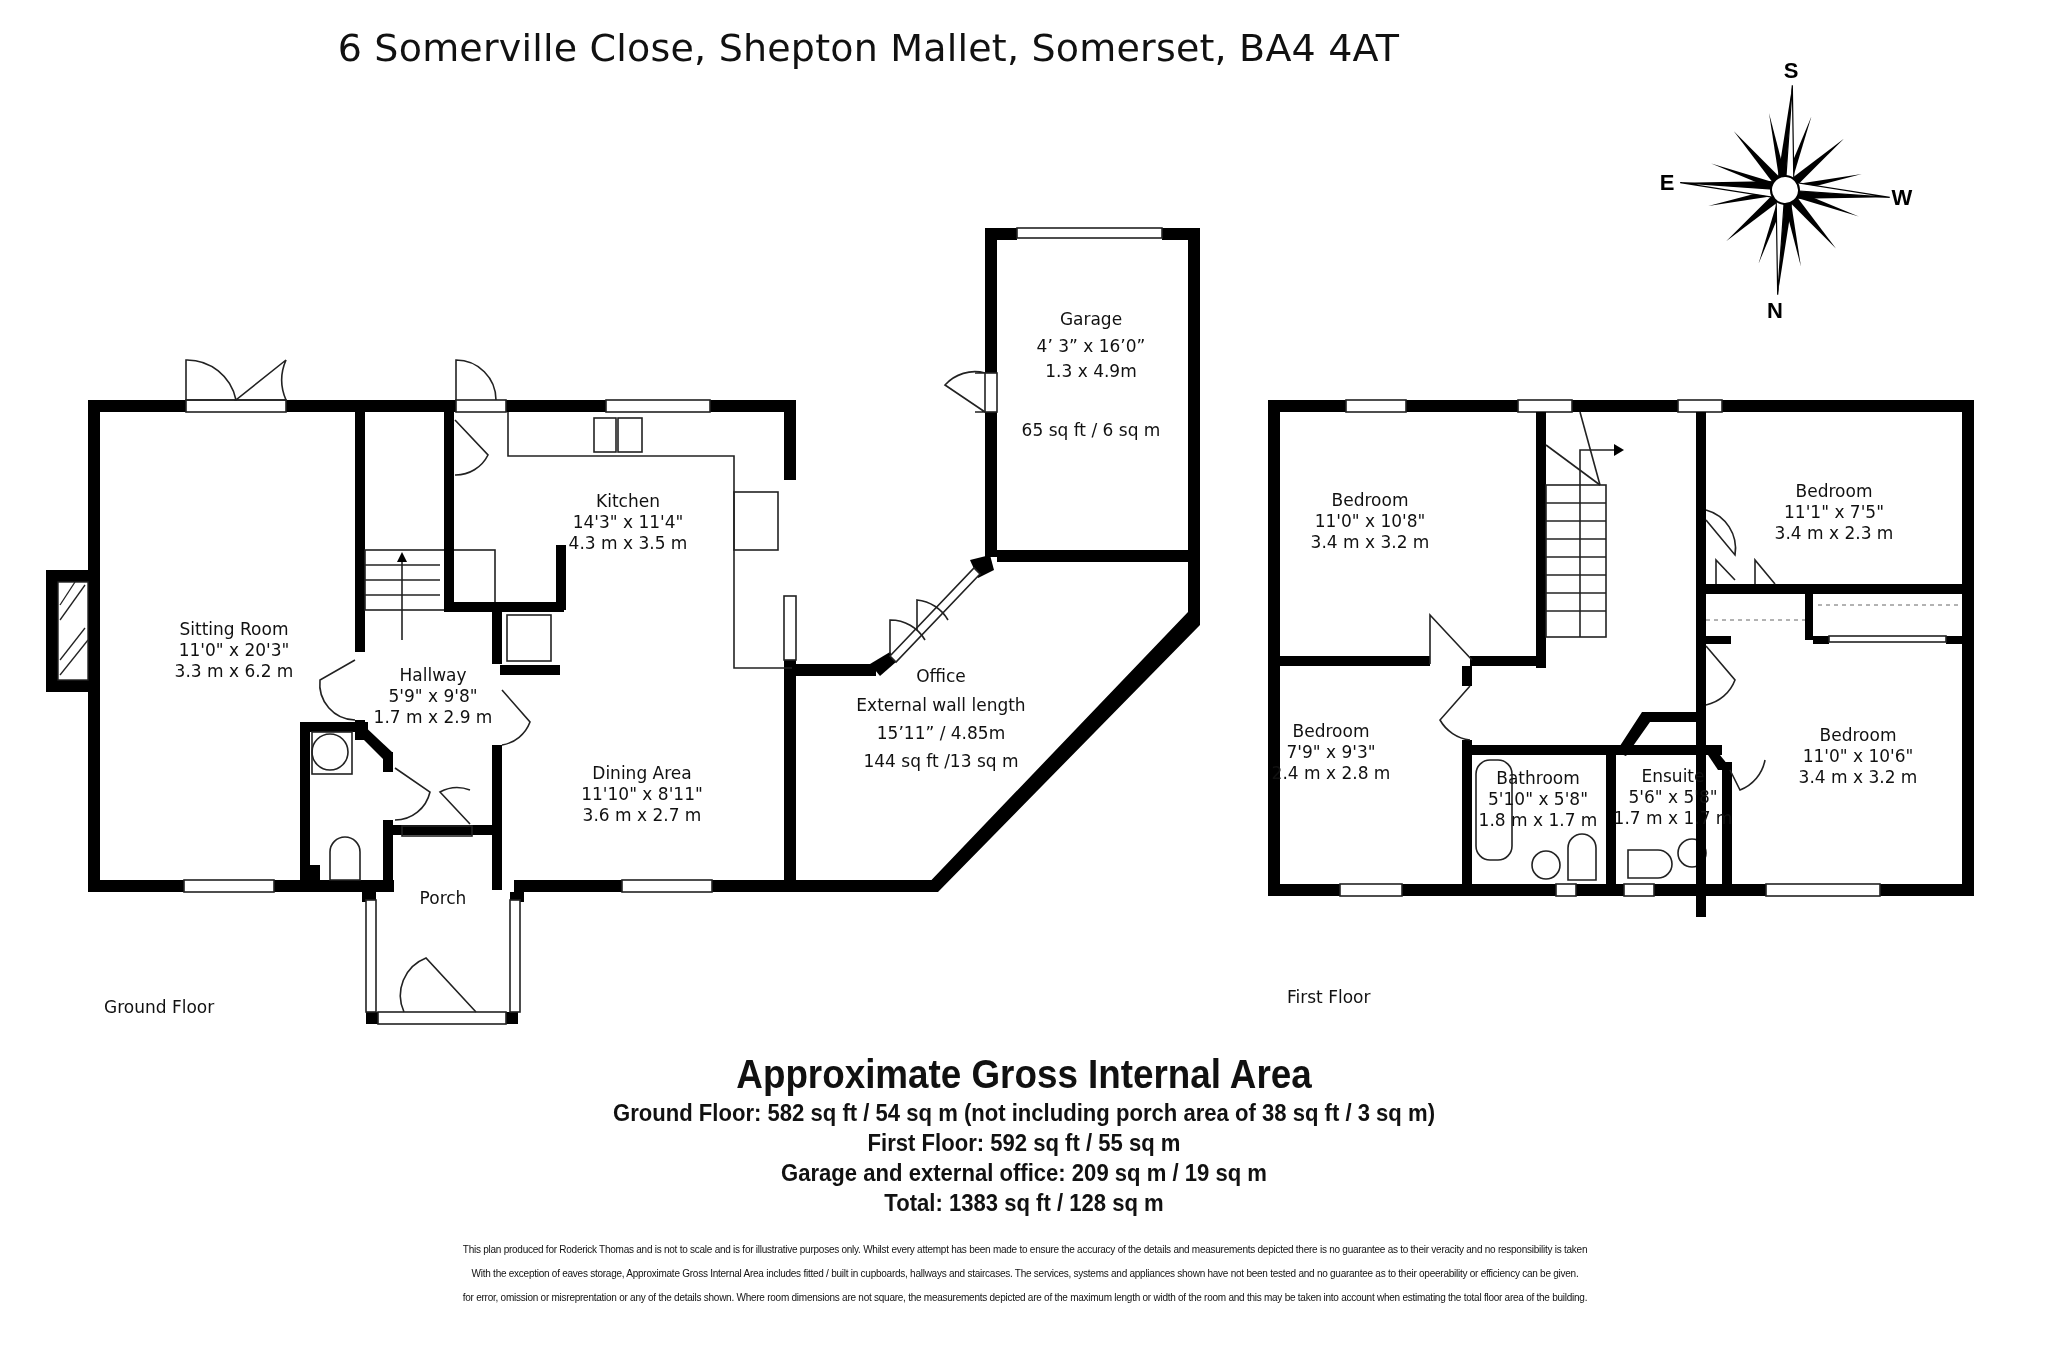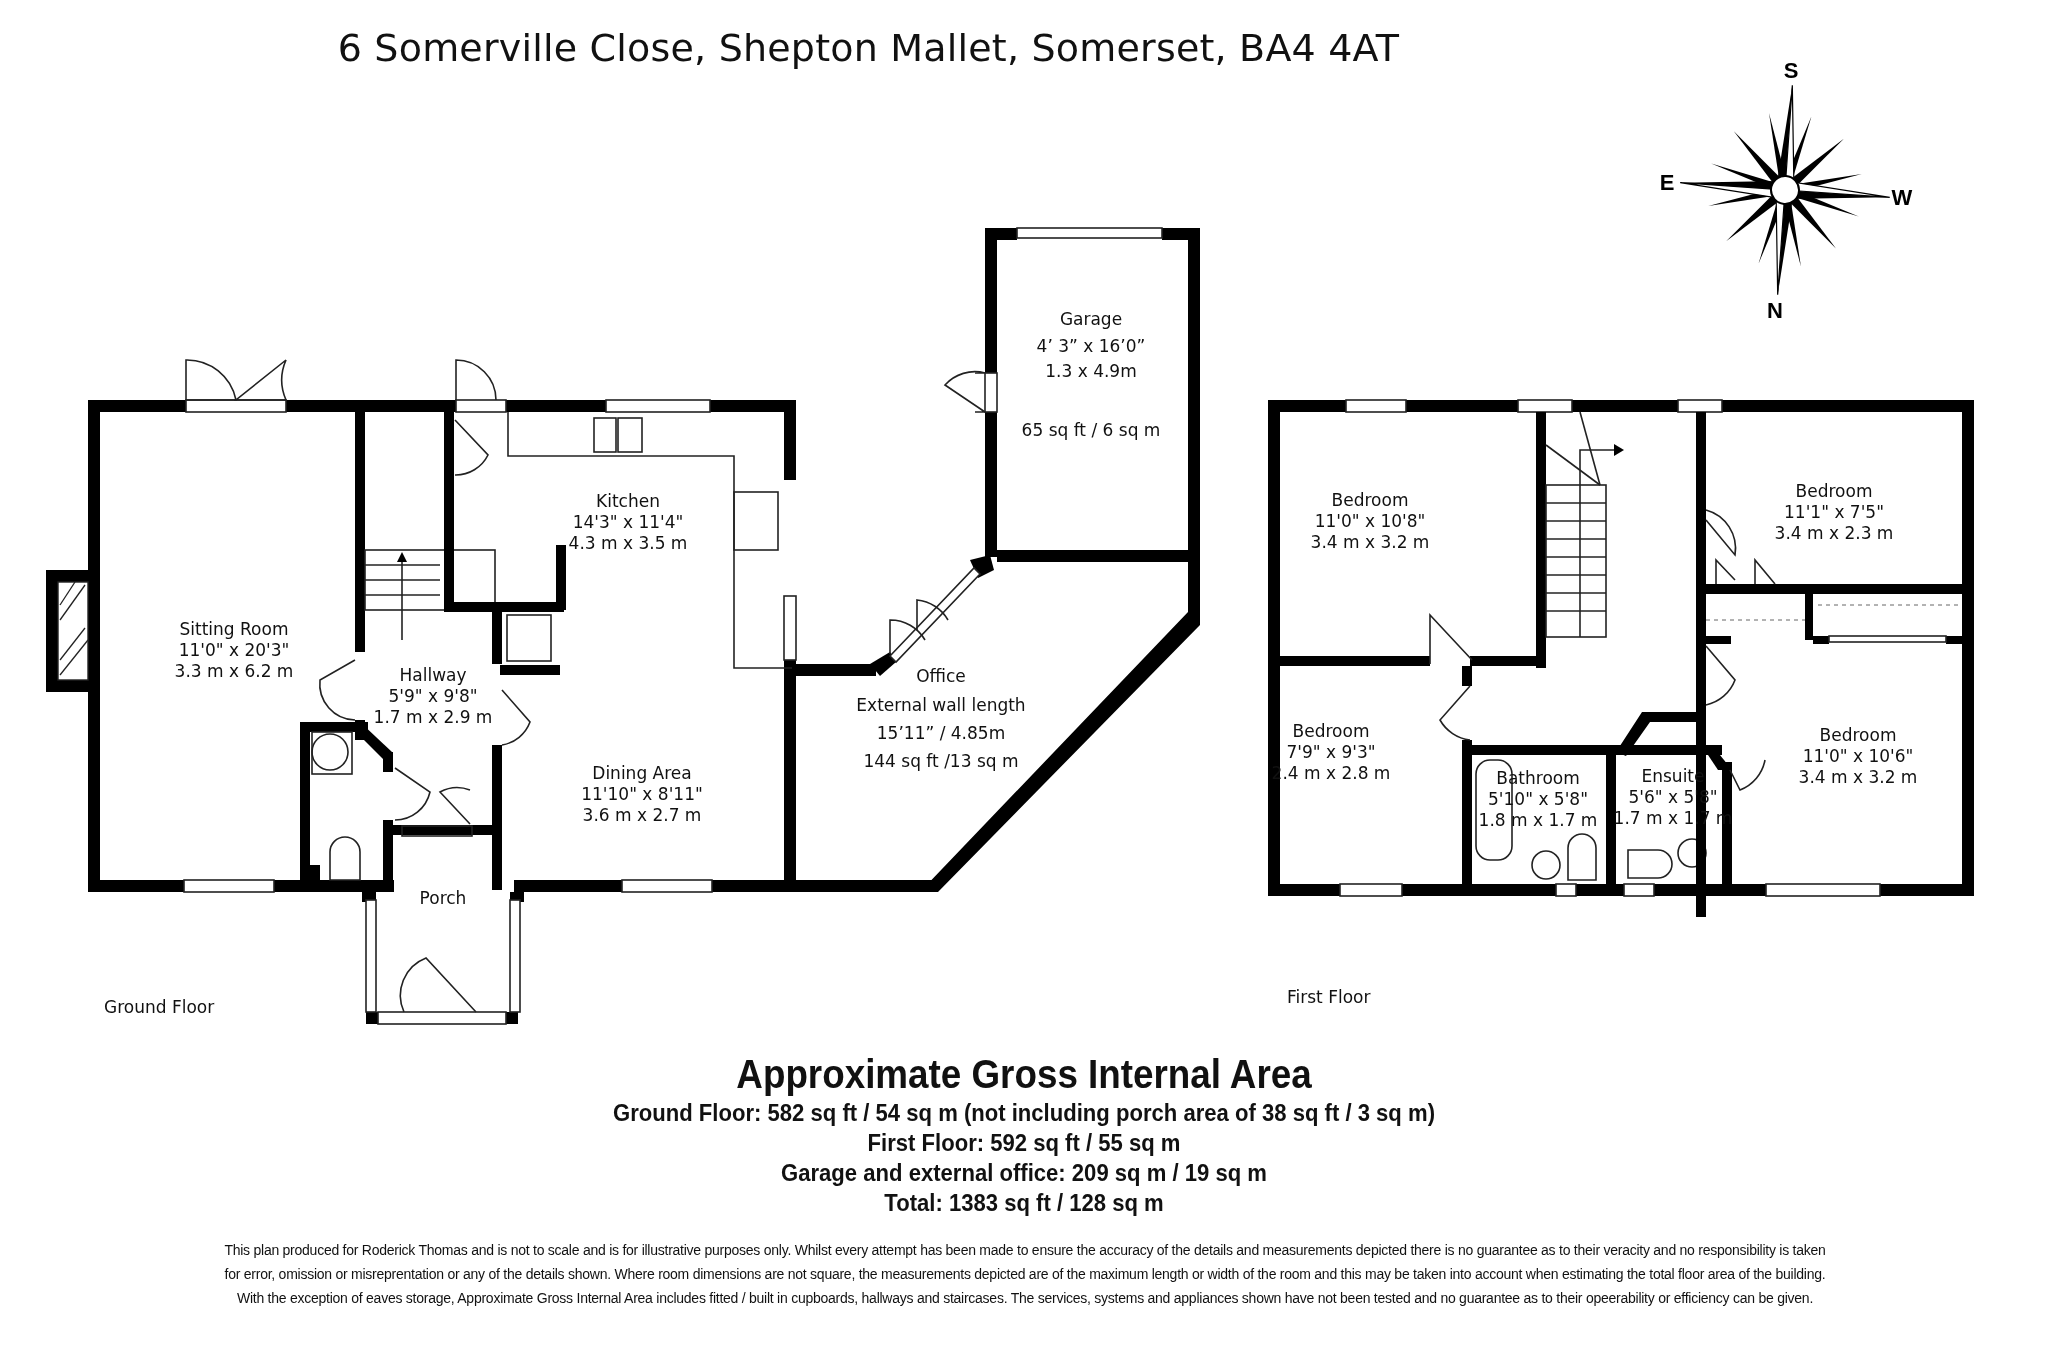--- a/index.html
+++ b/index.html
@@ -8,21 +8,21 @@
   svg.plan { position: absolute; left: 0; top: 0; }
   .wall { fill: #000; }
   .thin { fill: none; stroke: #222; stroke-width: 1.6; }
   .thinw { fill: #fff; stroke: #222; stroke-width: 1.6; }
   .lbl { font-family: "DejaVu Sans", sans-serif; font-size: 17px; fill: #111; text-anchor: middle; }
   .floor-lbl { font-family: "DejaVu Sans", sans-serif; font-size: 17px; fill: #111; }
   .compass-lbl { font-family: "Liberation Sans", sans-serif; font-weight: bold; font-size: 22px; fill: #000; text-anchor: middle; }
   .area { position: absolute; left: 0; width: 2048px; top: 1050px; text-align: center; font-family: "Liberation Sans", sans-serif; font-weight: bold; }
   .area .h { font-size: 40px; line-height: 48px; transform: scaleX(0.92); }
   .area .l { font-size: 24px; line-height: 30px; transform: scaleX(0.92); }
-  .disclaimer { position: absolute; left: 16px; right: 14px; top: 1238px; text-align: center; font-family: "Liberation Sans", sans-serif; font-size: 14px; line-height: 24px; color: #111; letter-spacing: -0.25px; }
+  .disclaimer { position: absolute; left: 16px; right: 14px; top: 1238px; text-align: center; font-family: "Liberation Sans", sans-serif; font-size: 10px; line-height: 24px; color: #111; letter-spacing: -0.25px; }
 </style>
 </head>
 <body>
 
 <div class="title">6 Somerville Close, Shepton Mallet, Somerset, BA4 4AT</div>
 
 <svg class="plan" width="2048" height="1365" viewBox="0 0 2048 1365">
 
   <g>
     <text class="compass-lbl" x="1791" y="78">S</text>
@@ -310,15 +310,15 @@
 <div class="area">
   <div class="h">Approximate Gross Internal Area</div>
   <div class="l">Ground Floor: 582 sq ft / 54 sq m (not including porch area of 38 sq ft / 3 sq m)</div>
   <div class="l">First Floor: 592 sq ft / 55 sq m</div>
   <div class="l">Garage and external office: 209 sq m / 19 sq m</div>
   <div class="l">Total: 1383 sq ft / 128 sq m</div>
 </div>
 
 <div class="disclaimer">
   <div>This plan produced for Roderick Thomas and is not to scale and is for illustrative purposes only.  Whilst every attempt has been made to ensure the accuracy of the details and measurements depicted there is no guarantee as to their veracity and no responsibility is taken</div>
+  <div>With the exception of eaves storage, Approximate Gross Internal Area includes fitted / built in cupboards, hallways and staircases.  The services, systems and appliances shown have not been tested and no guarantee as to their opeerability or efficiency can be given.</div>
   <div>for error, omission or misreprentation or any of the details shown.  Where room dimensions are not square, the measurements depicted are of the maximum length or width of the room and this may be taken into account when estimating the total floor area of the building.</div>
-  <div>With the exception of eaves storage, Approximate Gross Internal Area includes fitted / built in cupboards, hallways and staircases.  The services, systems and appliances shown have not been tested and no guarantee as to their opeerability or efficiency can be given.</div>
 </div>
 
 </body></html>

